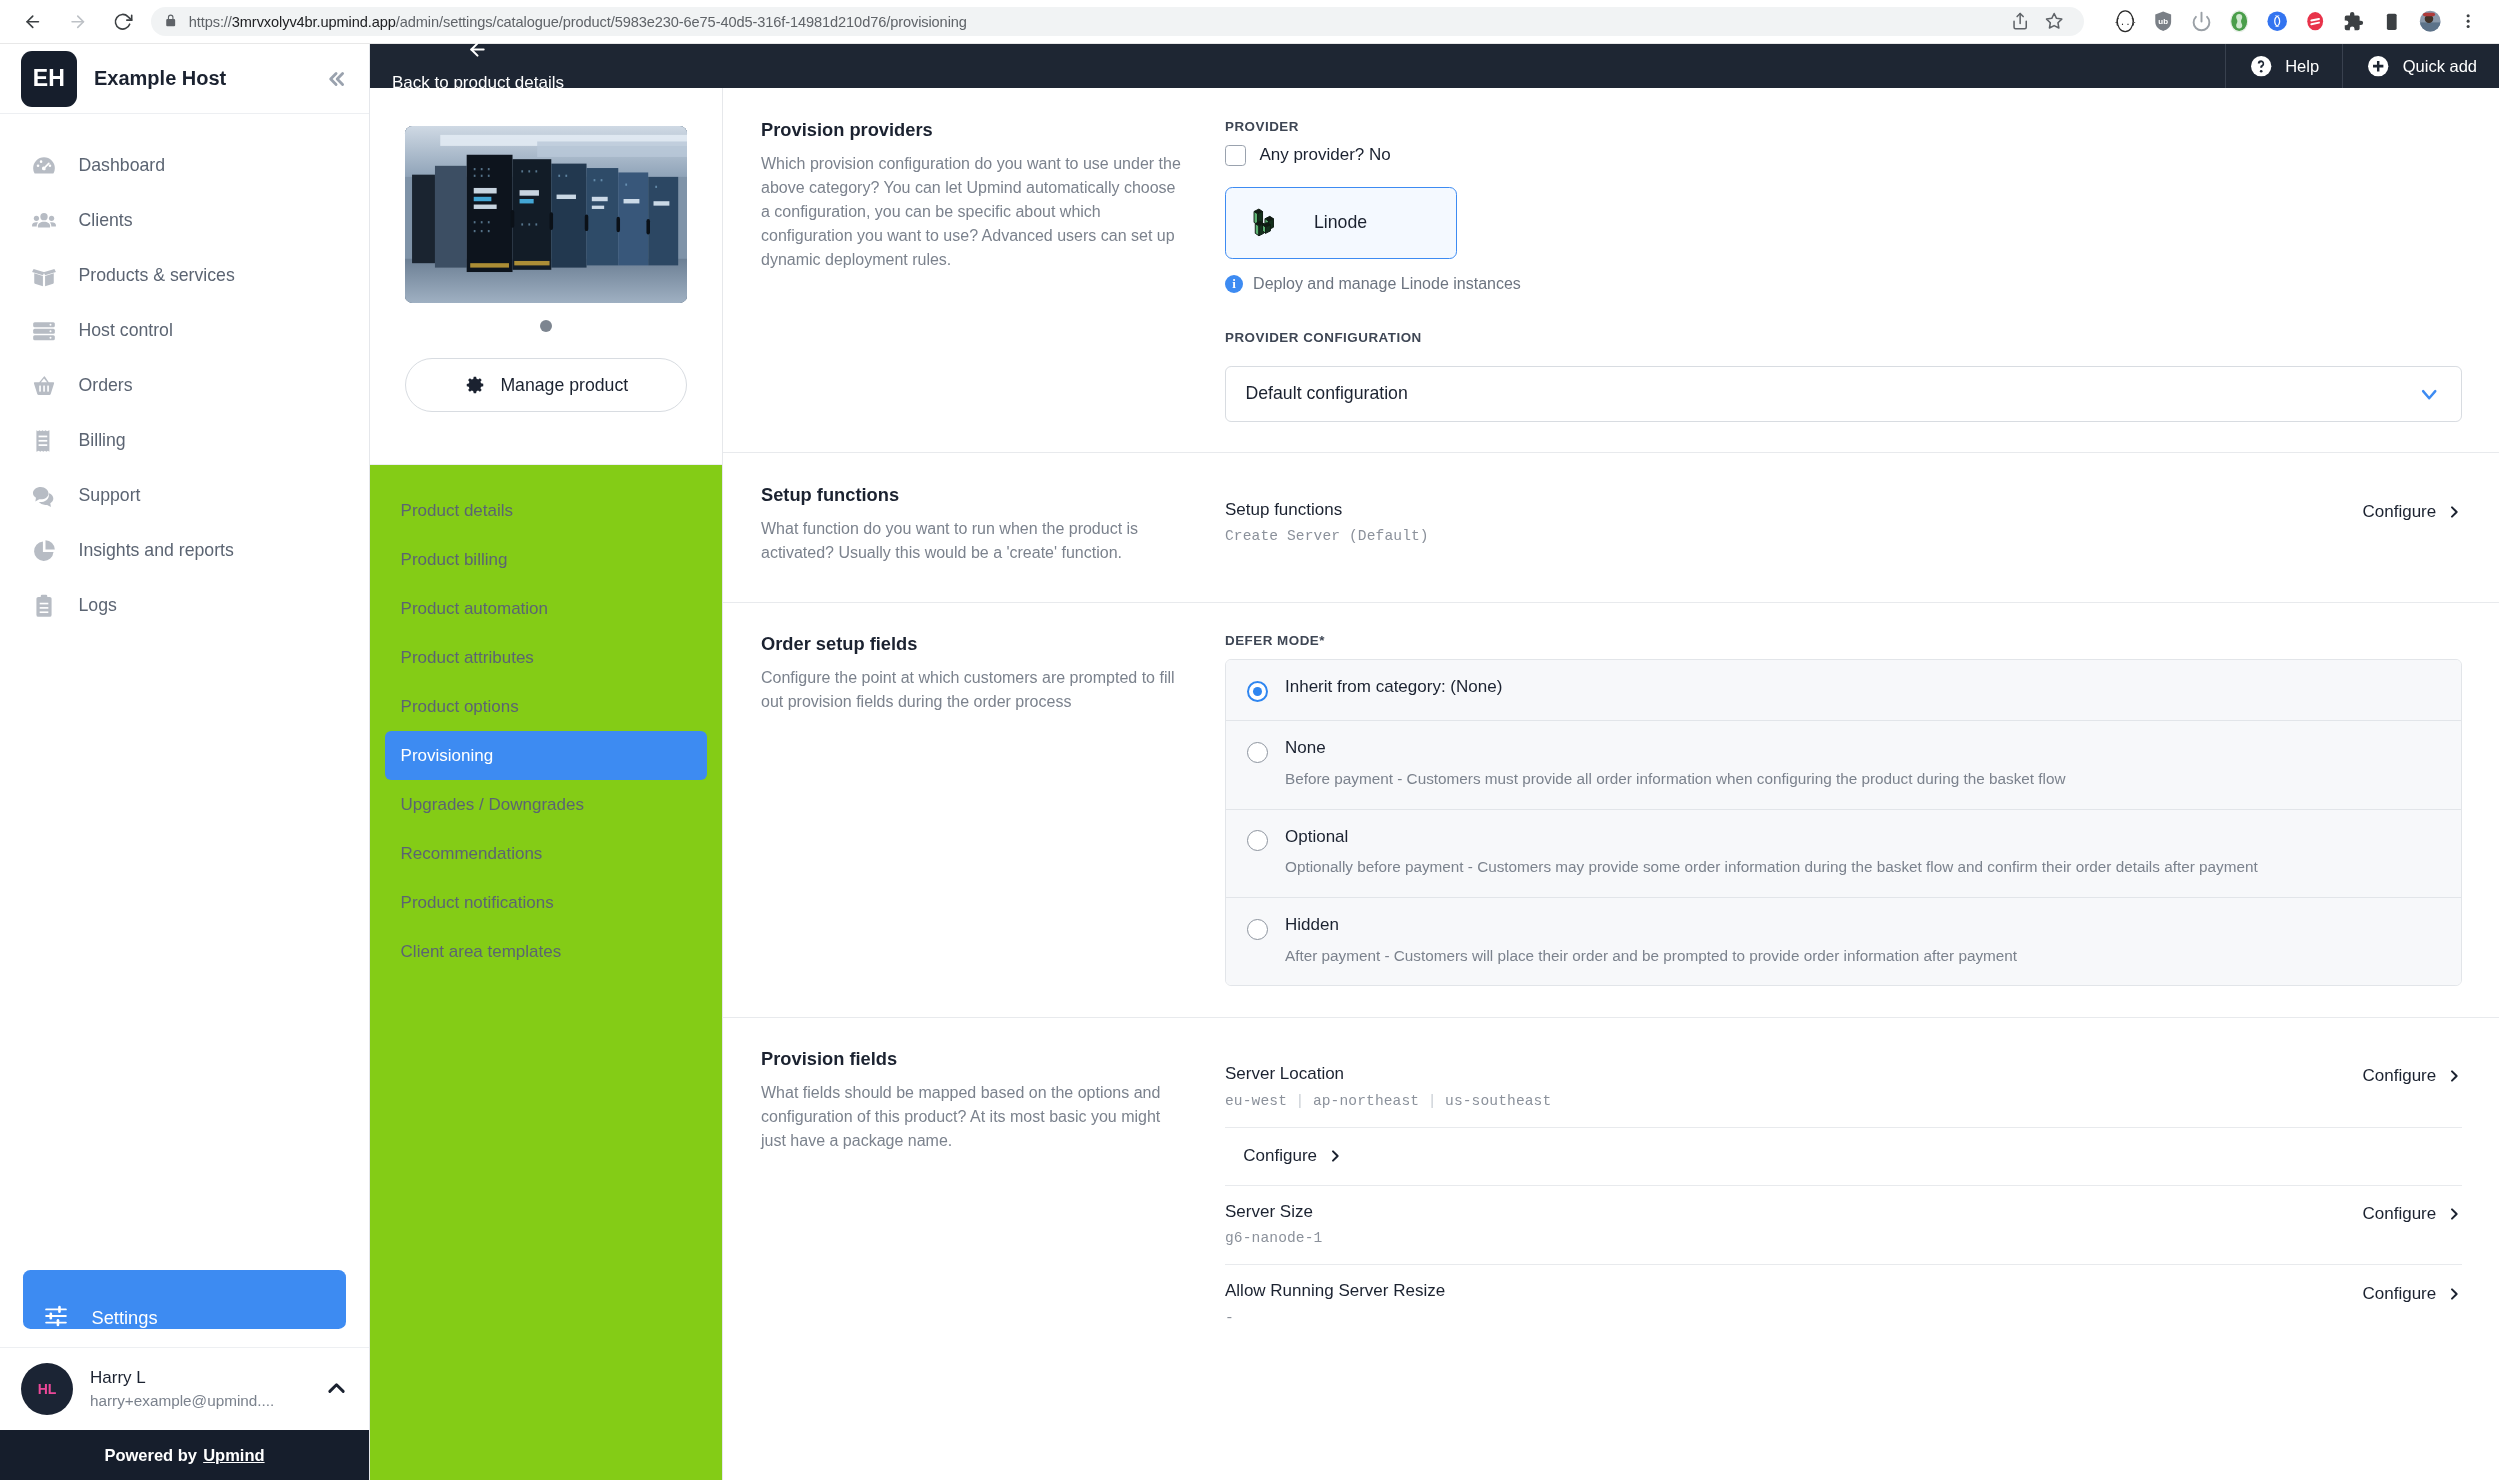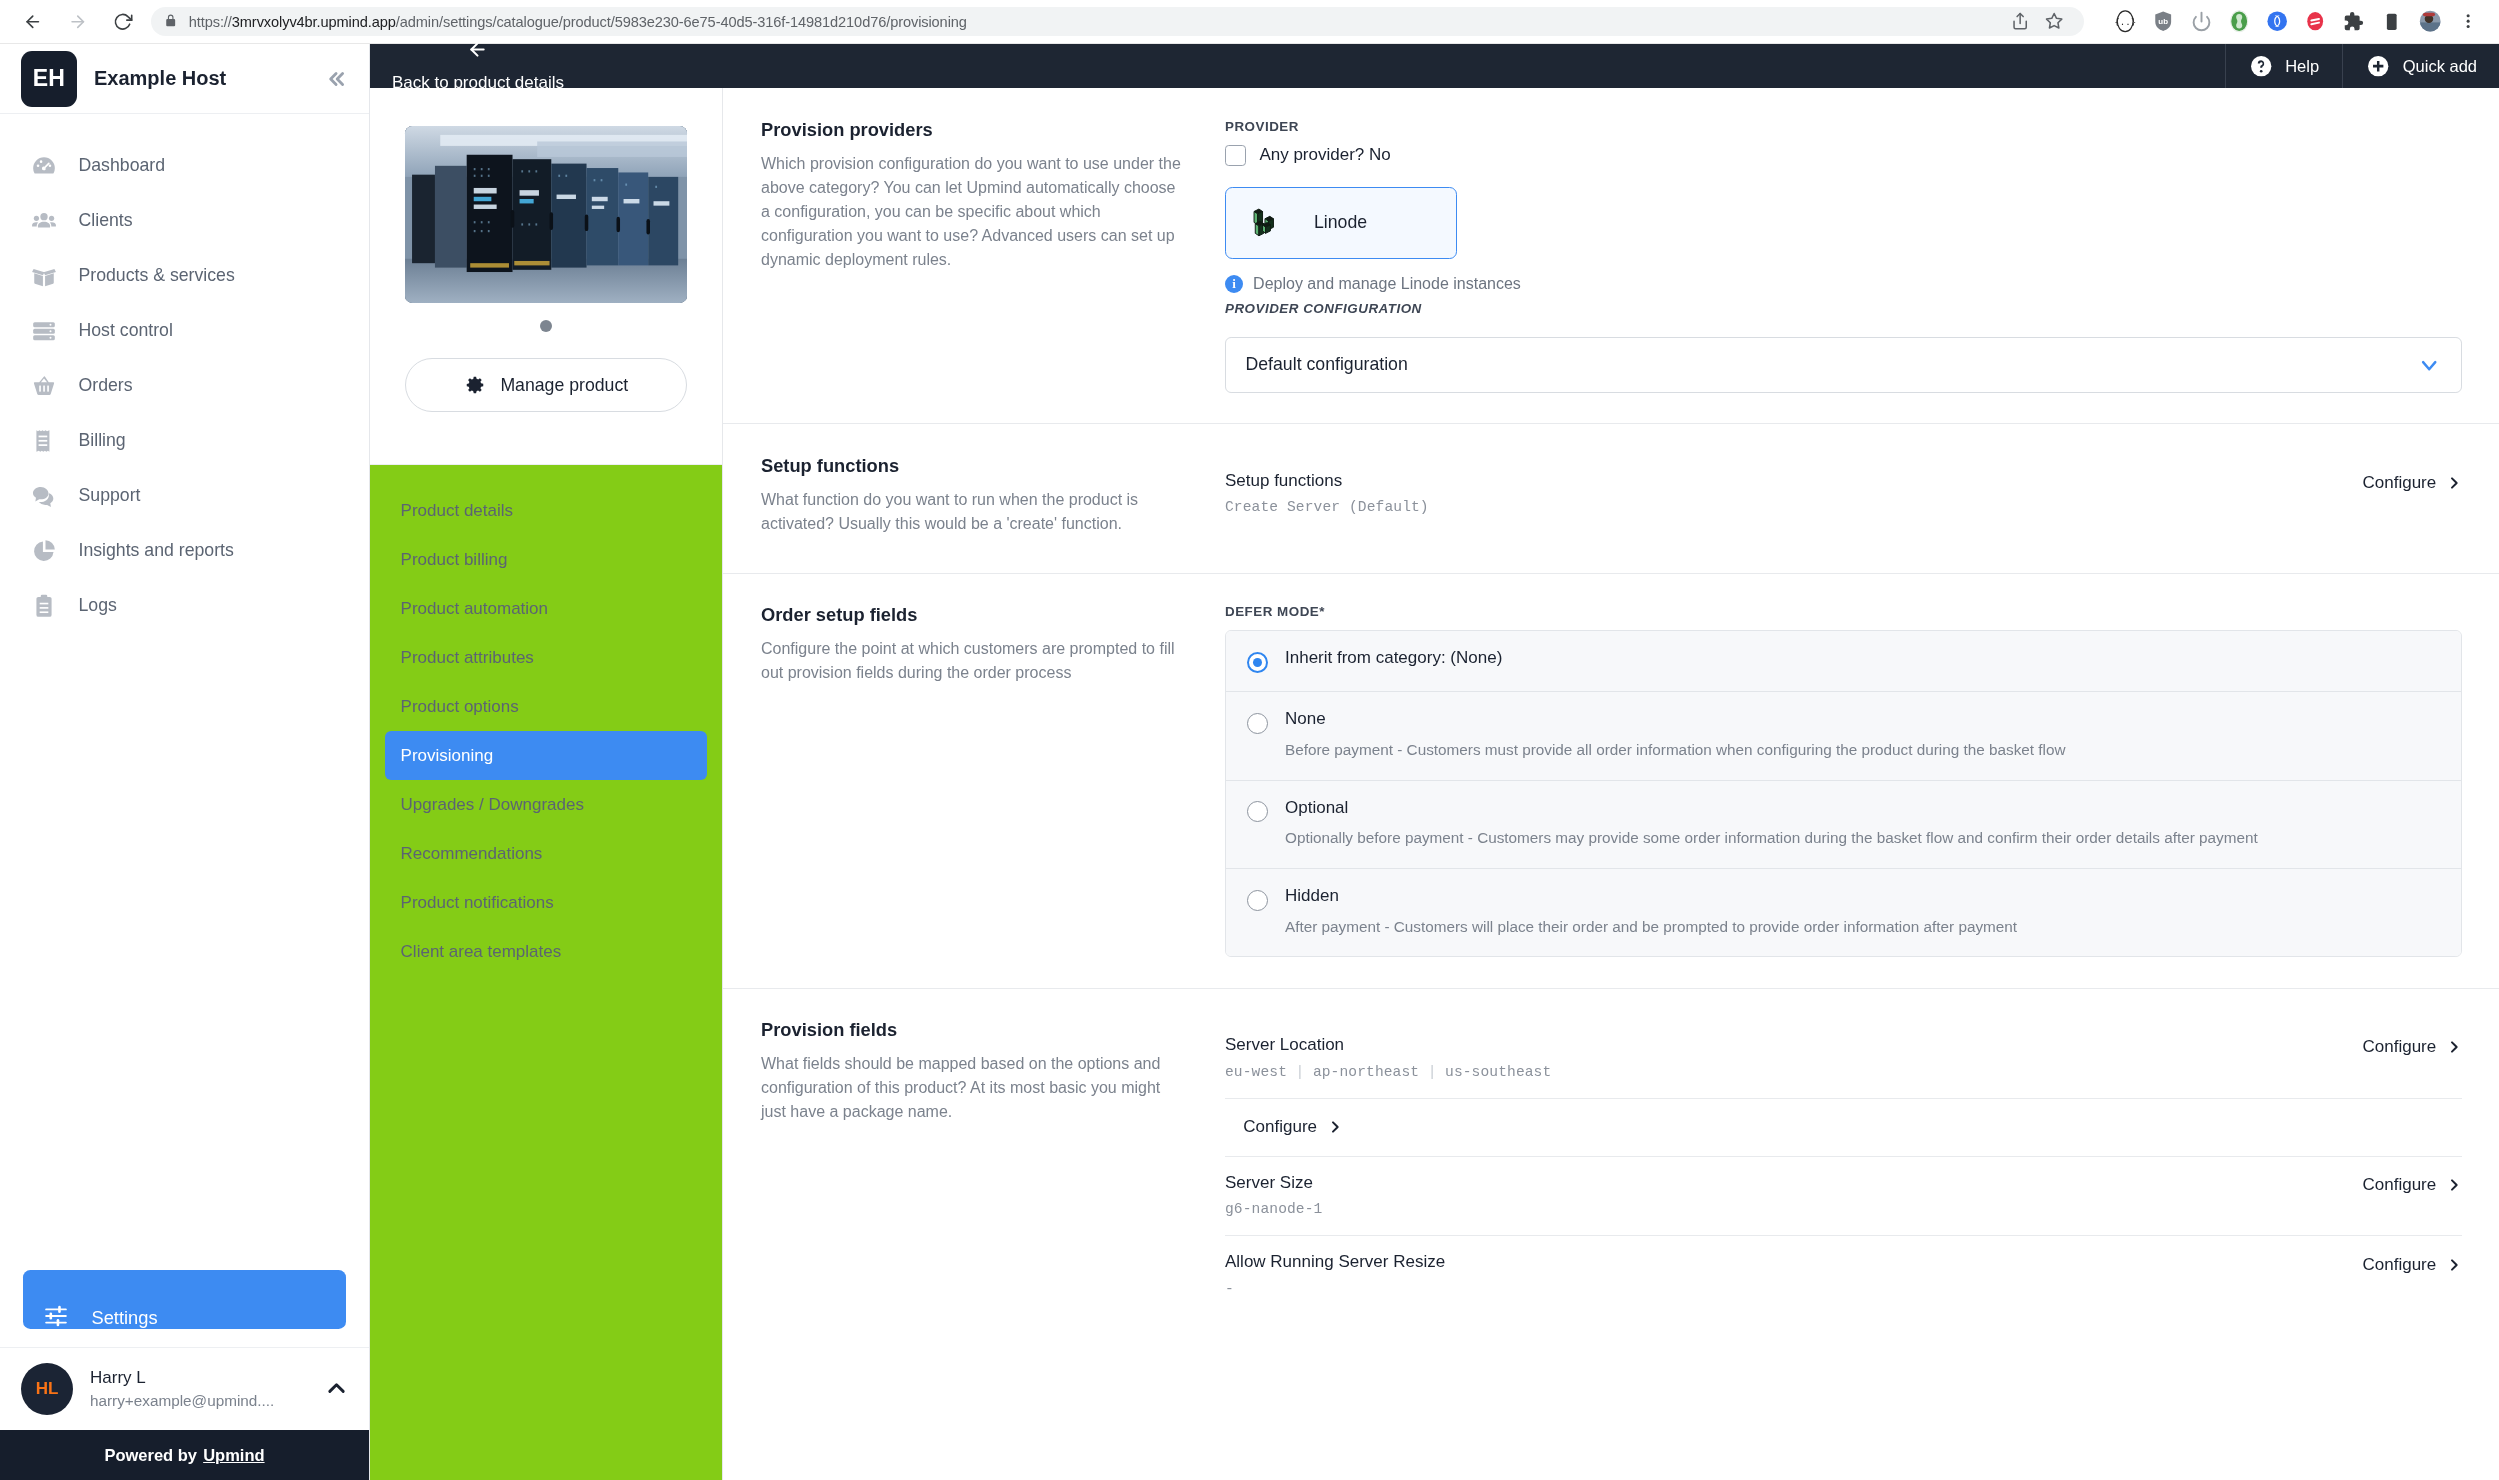--- a/index.html
+++ b/index.html
@@ -132,23 +132,23 @@
   .settings-btn svg { width: 26px; height: 26px; fill: #ffffff; flex: none; }
   .user-row {
     border-top: 0.6px solid #edeff2;
     height: 83px;
     display: flex; align-items: center;
     padding: 0 21px;
     gap: 17px;
   }
   .avatar {
     width: 52px; height: 52px; border-radius: 50%;
-    background: #1b2434; color: #f97316;
+    background: #1b2434; color: #ec4899;
     display: flex; align-items: center; justify-content: center;
-    font-size: 17px; font-weight: 600;
+    font-size: 14px; font-weight: 600;
     flex: none;
   }
   .user-meta { display: flex; flex-direction: column; gap: 3.7px; min-width: 0; }
   .user-name { font-size: 17px; color: #1b2230; font-weight: 500; }
   .user-email { font-size: 15.3px; color: #7b828d; white-space: nowrap; overflow: hidden; }
   .user-caret { margin-left: auto; color: #1b2230; }
   .user-caret svg { width: 23px; height: 23px; }
   .powered {
     height: 51px;
     background: #161e2c;
@@ -821,21 +821,21 @@
                     <polygon points="29,40 37,36 37,46 29,50" fill="#13301c"></polygon>
                   </g>
                 </svg>
               </span>
               <span class="pname">Linode</span>
             </div>
             <div class="hint-row">
               <span class="info-badge">i</span>
               <span class="hint-text">Deploy and manage Linode instances</span>
             </div>
-            <div class="field-label" style="margin-top:8px;font-style:italic;">PROVIDER CONFIGURATION</div>
+            <div class="field-label" style="margin-top:37px;">PROVIDER CONFIGURATION</div>
             <div class="select-box">
               <span>Default configuration</span>
               <span class="chev">
                 <svg viewBox="0 0 24 24" fill="none" stroke="currentColor" stroke-width="2.4" stroke-linecap="round" stroke-linejoin="round">
                     <polyline points="6 9 12 16 18 9"></polyline>
                   </svg>
               </span>
             </div>
           </div>
         </div>

